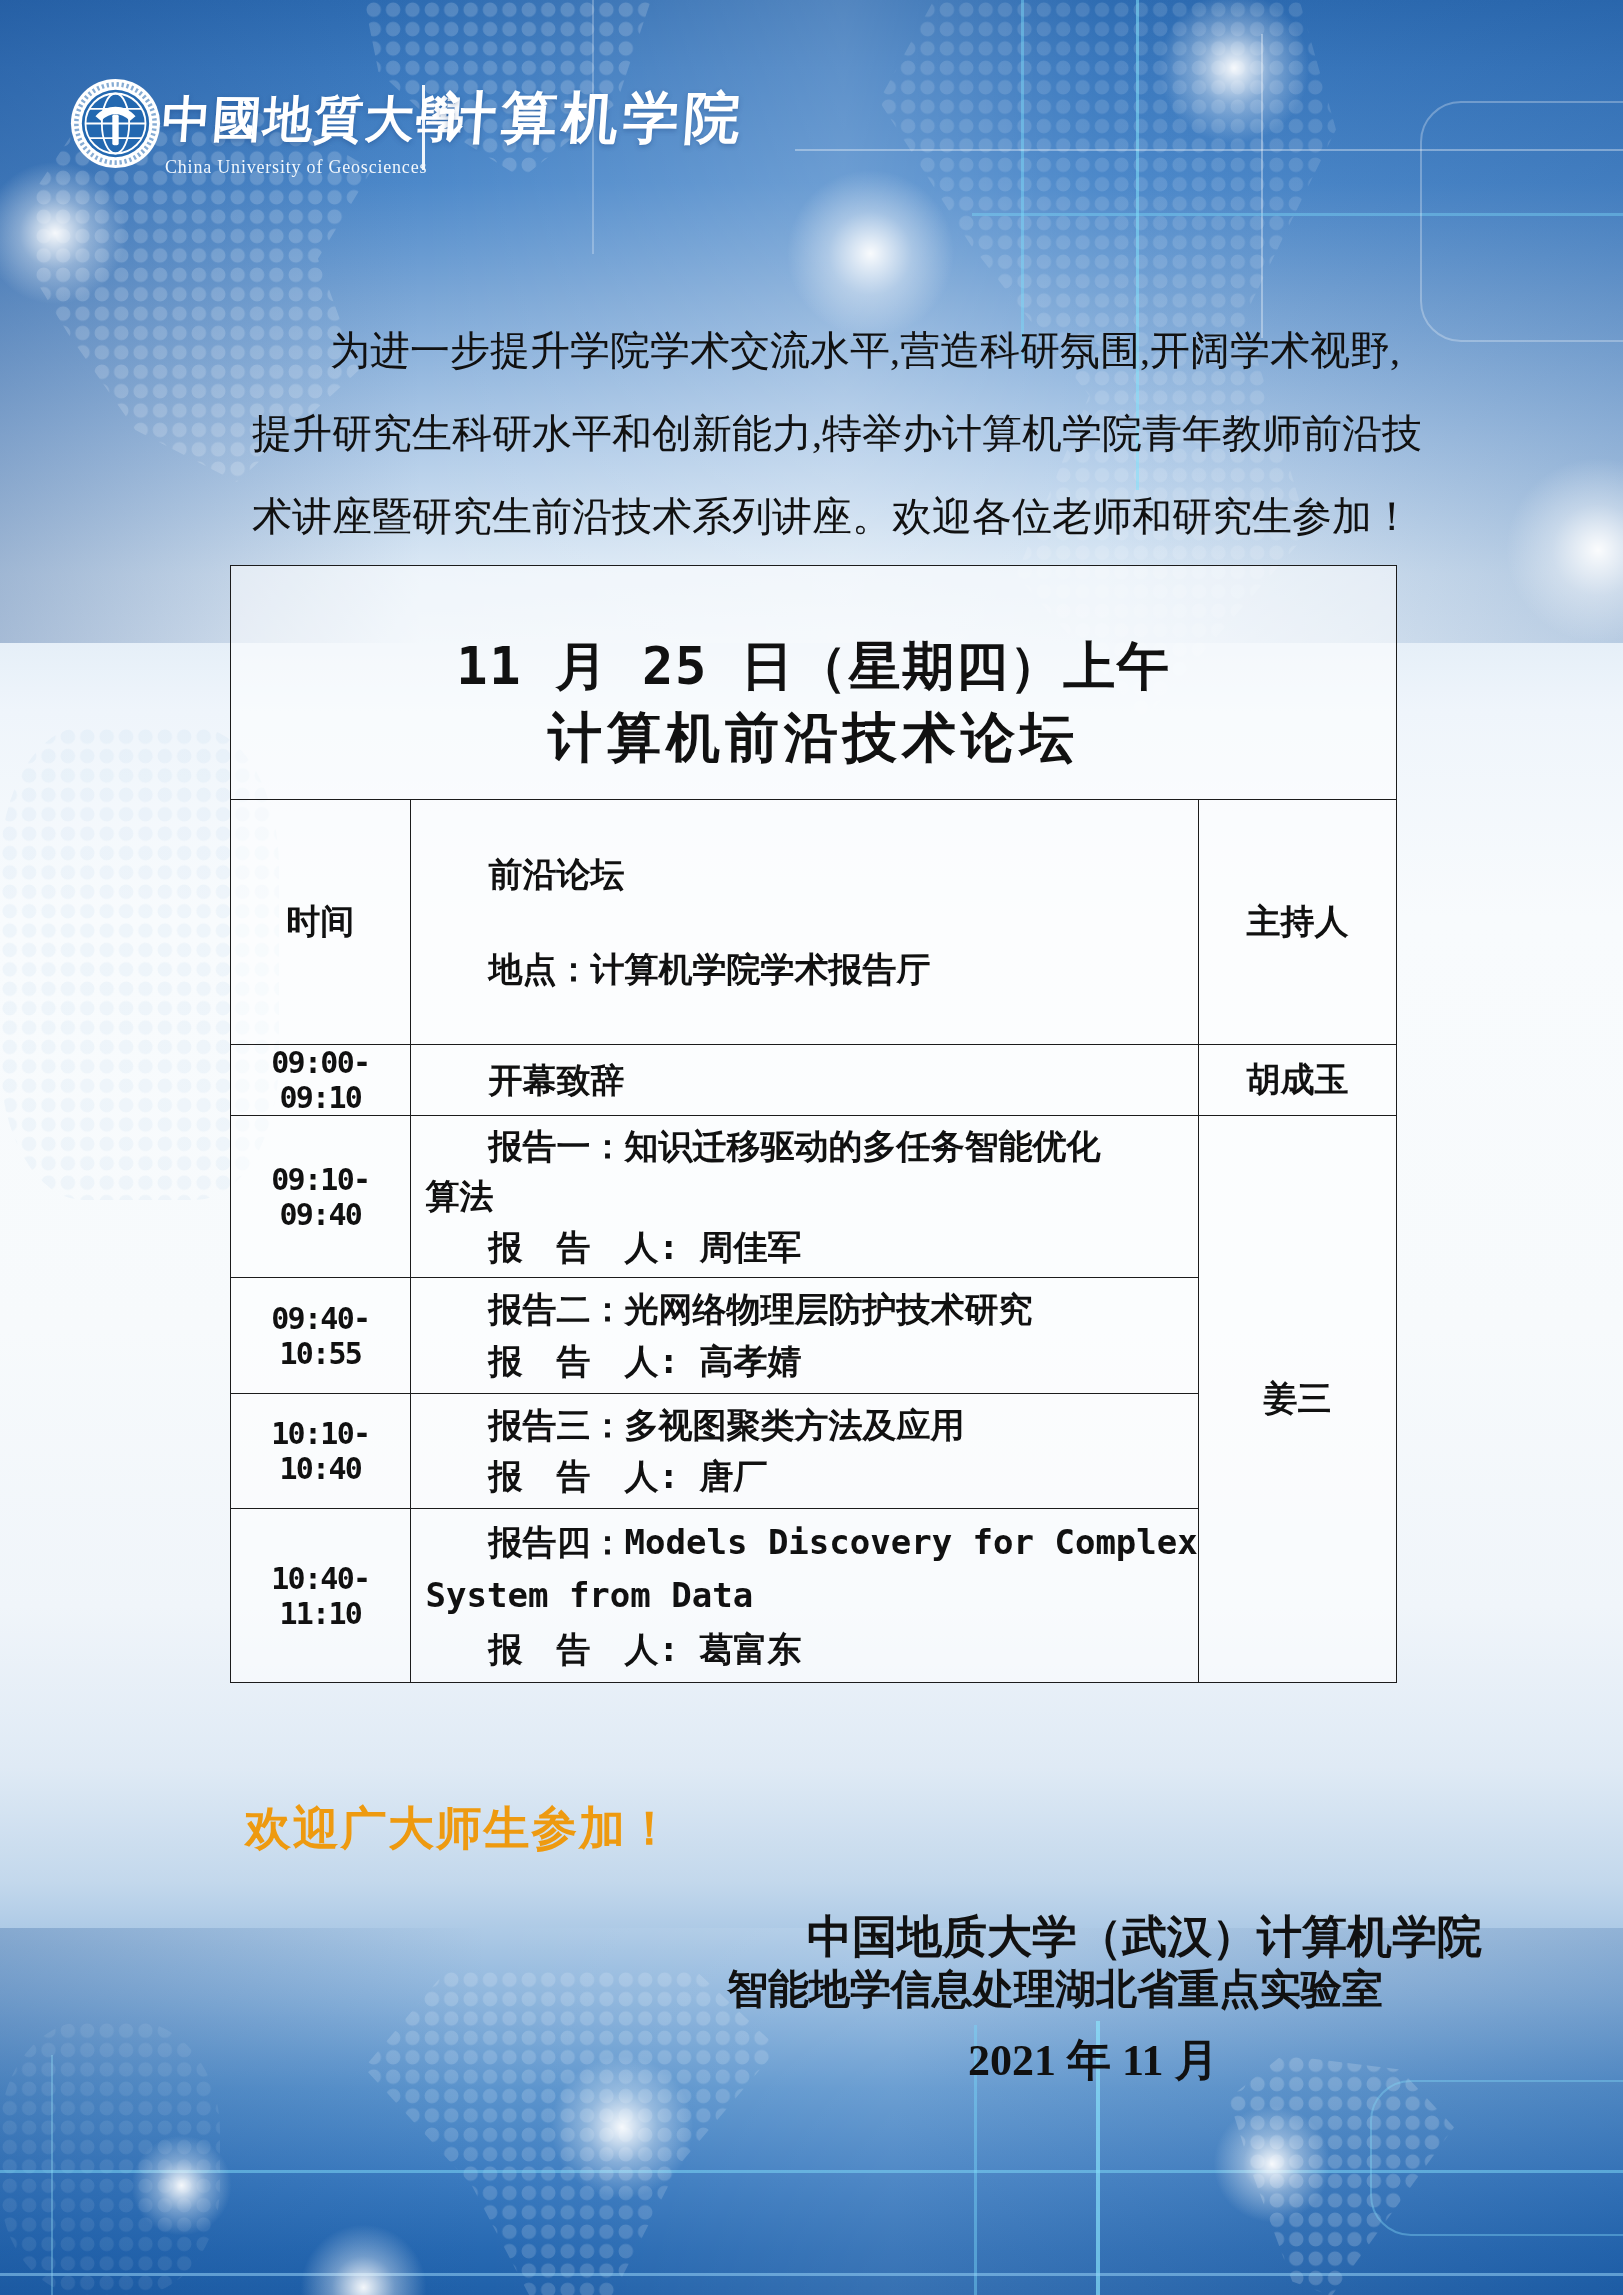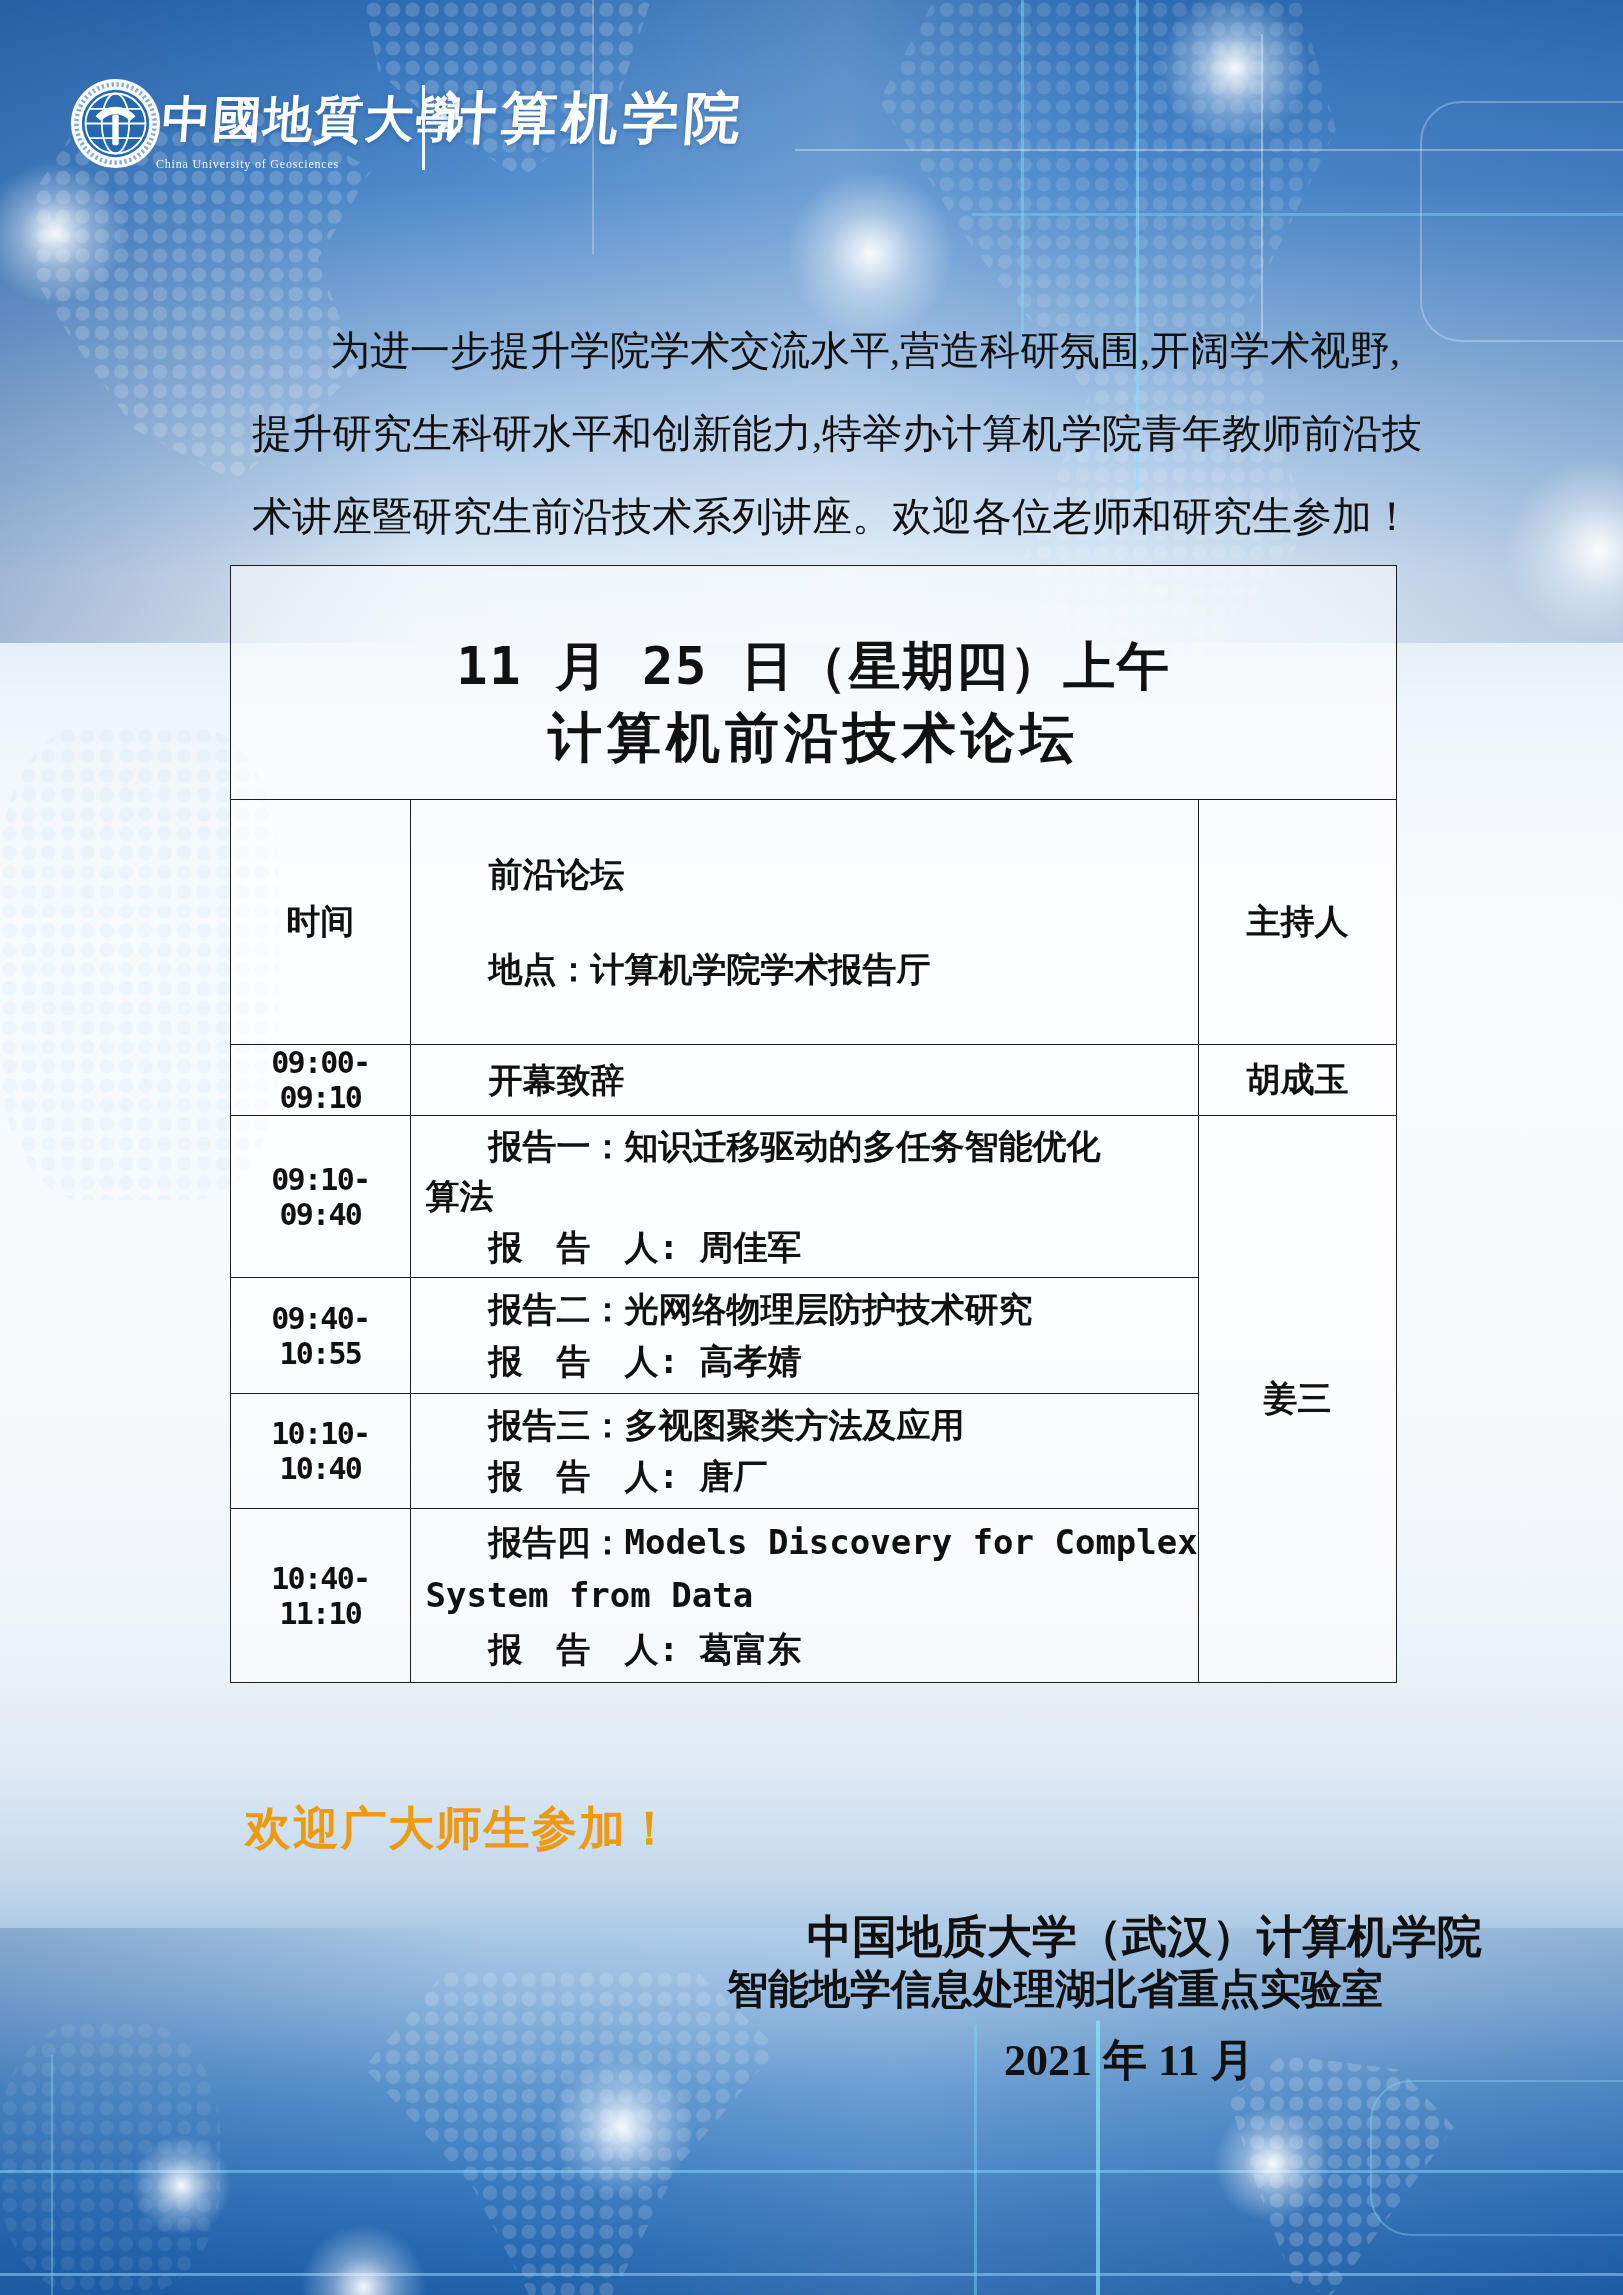--- a/index.html
+++ b/index.html
@@ -57,21 +57,21 @@
   .c1{left:1370px;top:2080px;width:355px;height:152px;}
   .c2{left:1420px;top:101px;width:355px;height:237px;border-color:rgba(255,255,255,.28);}
 
   
   .logo{position:absolute;left:70px;top:78px;width:91px;height:91px;}
   .brand-cn{position:absolute;left:162px;top:87px;font-size:49px;font-weight:700;color:#fff;
     letter-spacing:1.7px;transform:skewX(-4deg);text-shadow:0 1.7px 5px rgba(20,60,120,.35);}
   .brand-divider{position:absolute;left:422px;top:85px;width:3.4px;height:85px;background:#fff;opacity:.92;}
   .brand-college{position:absolute;left:440px;top:81px;font-size:56px;font-weight:700;color:#fff;
     letter-spacing:5px;transform:skewX(-4deg);text-shadow:0 1.7px 5px rgba(20,60,120,.35);}
-  .brand-en{position:absolute;left:156px;top:157px;font-size:12px;color:#f2f7fc;letter-spacing:0.8px;}
+  .brand-en{position:absolute;left:165px;top:157px;font-size:18px;color:#f2f7fc;letter-spacing:0.8px;}
 
   
   .intro{position:absolute;left:252px;top:309px;width:1150px;font-size:40px;font-weight:400;}
   .intro div{line-height:83px;white-space:nowrap;}
   .intro .first{text-indent:78px;}
 
   
   .sched{position:absolute;left:230px;top:565px;width:1167px;border-collapse:collapse;
     font-family:"DejaVu Sans Mono","Liberation Serif",monospace;}
   .sched td{border:1.7px solid #1c1c1c;padding:0;vertical-align:middle;background:rgba(255,255,255,.55);}
@@ -87,21 +87,21 @@
   .noind{padding-left:15px;}
   .h289{height:244px;} .h69{height:58px;} .h191{height:161px;}
   .h136{height:115px;} .h135{height:114px;} .h205{height:173px;}
   .time-hdr{font-size:34px;font-weight:600;letter-spacing:0;font-family:"Liberation Serif",serif;}
 
   
   .welcome{position:absolute;left:245px;top:1798px;font-size:46px;font-weight:700;color:#EE9A10;
     letter-spacing:1.7px;}
   .org1{position:absolute;left:807px;top:1907px;font-size:45px;font-weight:600;}
   .org2{position:absolute;left:727px;top:1962px;font-size:41px;font-weight:600;}
-  .date{position:absolute;left:1004px;top:2031px;font-size:44px;font-weight:600;}
+  .date{position:absolute;left:968px;top:2031px;font-size:44px;font-weight:600;}
 </style>
 </head>
 <body>
 
 <div id="page">
 
   <div class="shade top-tint"></div>
   <div class="shade bottom-tint"></div>
   <div class="dots d-topleft"></div>
   <div class="dots d-topcenter"></div>

